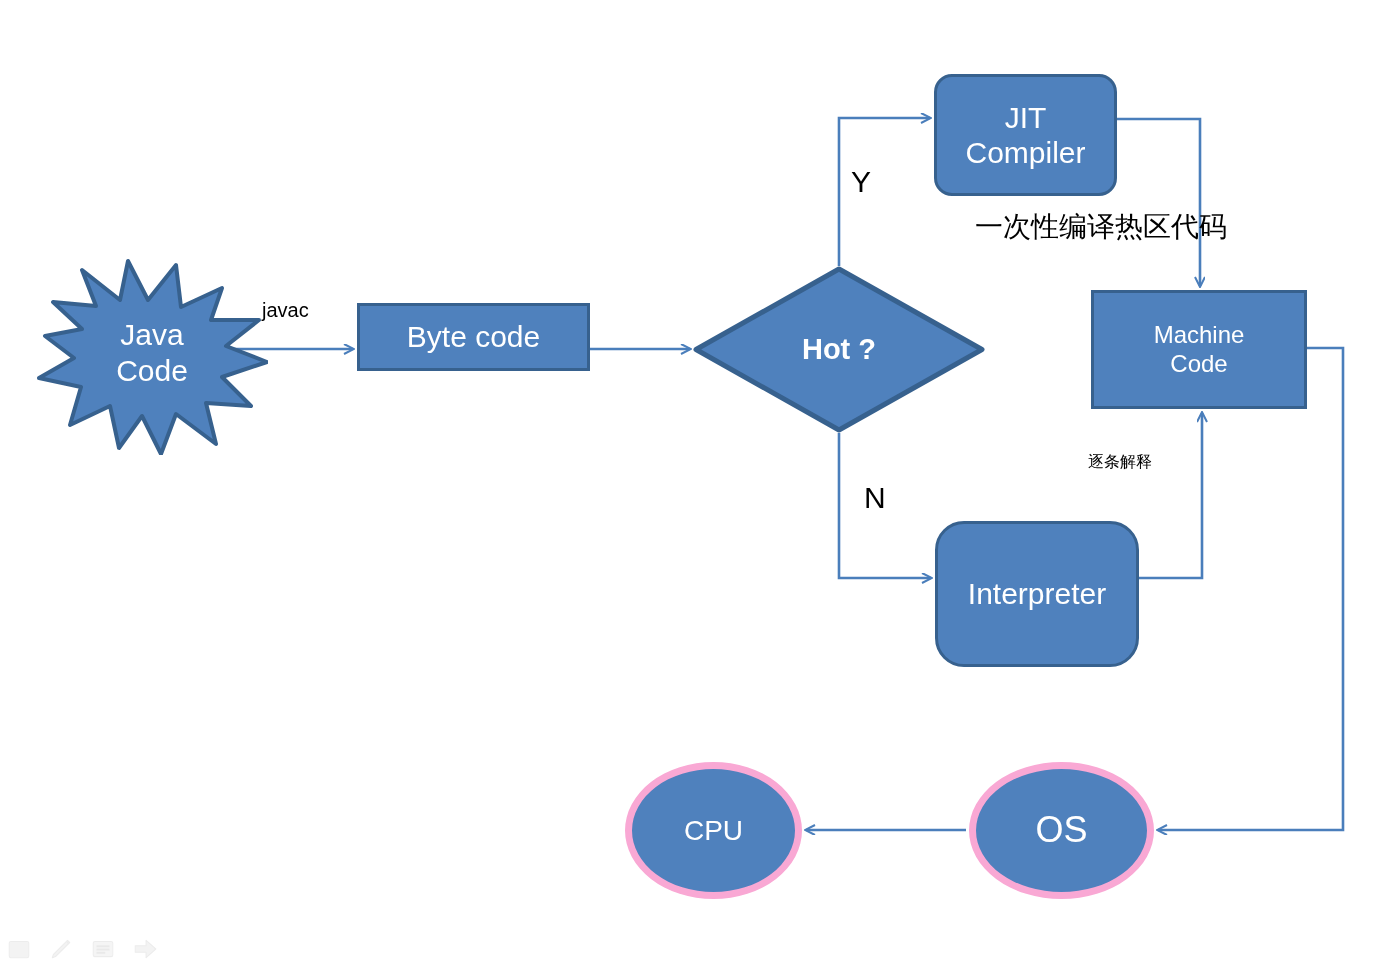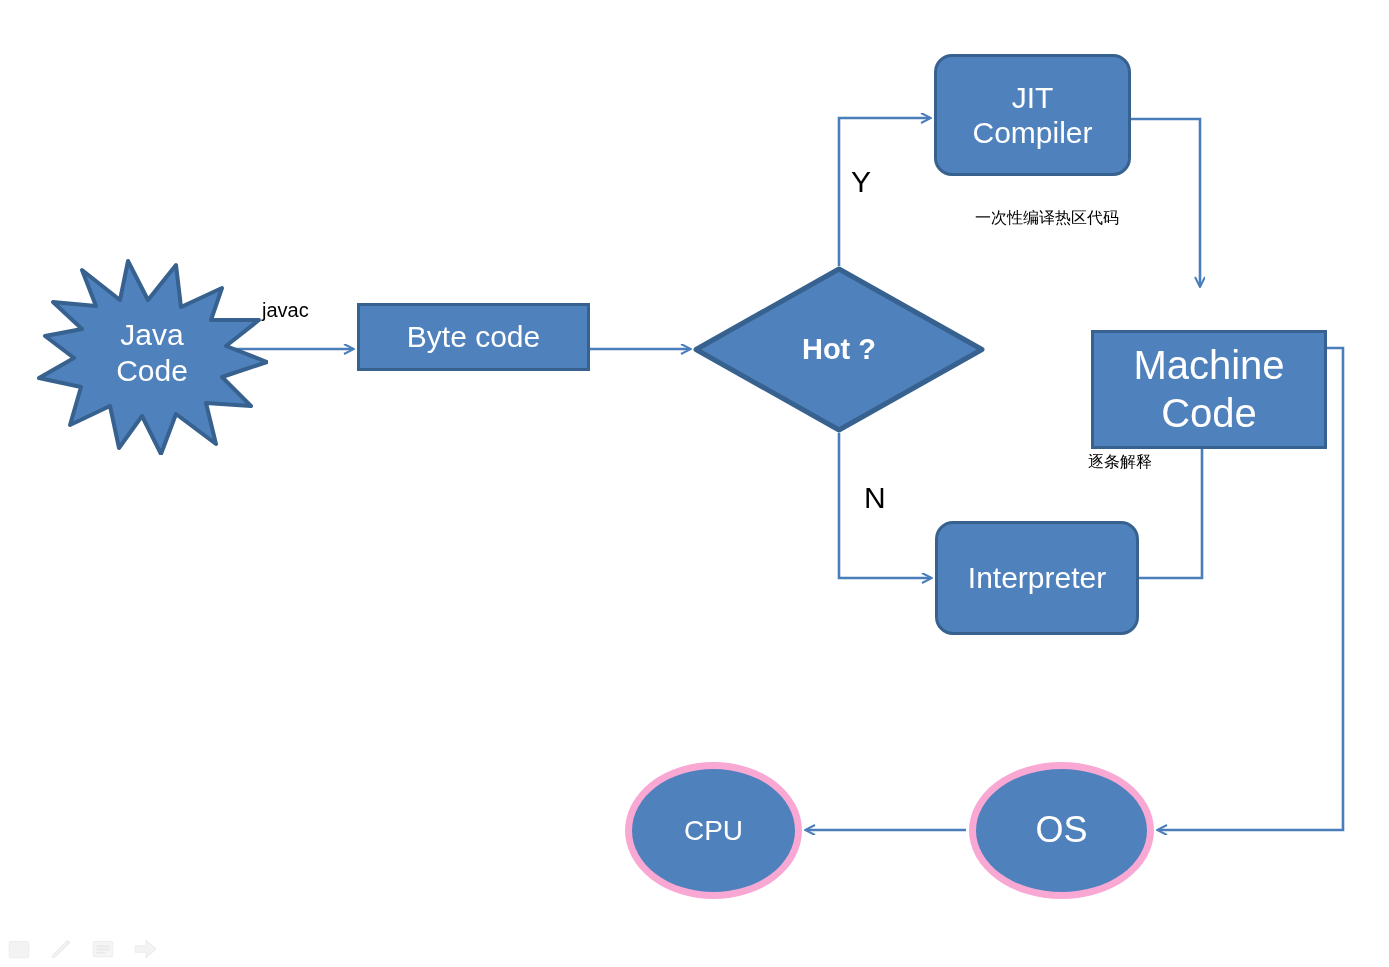--- a/index.html
+++ b/index.html
@@ -90,52 +90,52 @@
     font-size: 29px;
     background: transparent;
     border: none;
   }
   #node-hot .diamond {
     position: absolute; left: 0; top: 0; width: 292px; height: 167px;
   }
   #node-hot .node-label { position: relative; z-index: 2; font-weight: bold; }
 
   #node-jit {
-    left: 934px; top: 54px; width: 197px; height: 122px;
+    left: 934px; top: 74px; width: 183px; height: 122px;
     font-size: 30px;
   }
   #node-machine-code {
-    left: 1091px; top: 290px; width: 236px; height: 119px;
-    font-size: 40px;
-    margin-top: 40px;
+    left: 1091px; top: 290px; width: 216px; height: 119px;
+    font-size: 24px;
   }
   #node-interpreter {
-    left: 935px; top: 521px; width: 204px; height: 114px;
-    font-size: 30px;
+    left: 935px; top: 521px; width: 204px; height: 146px;
+    font-size: 30px;
+    border-radius: 29px;
   }
   #node-cpu {
     left: 625px; top: 762px; width: 177px; height: 137px;
     font-size: 28px;
   }
   #node-os {
     left: 969px; top: 762px; width: 185px; height: 137px;
     font-size: 36px;
   }
 
   
   .edge-label {
     position: absolute;
     color: #000000;
     white-space: nowrap;
   }
   #label-javac   { left: 262px; top: 299px; font-size: 20px; }
   #label-y       { left: 851px; top: 165px; font-size: 30px; }
   #label-n       { left: 864px; top: 481px; font-size: 30px; }
   #label-jit-note{
-    left: 975px; top: 208px; font-size: 16px;
+    left: 975px; top: 208px; font-size: 28px;
     font-family: "DejaVu Sans", sans-serif;
   }
   #label-interp-note{
     left: 1088px; top: 452px; font-size: 16px;
     font-family: "DejaVu Sans", sans-serif;
   }
 
   
   #toolbar {
     position: absolute;

